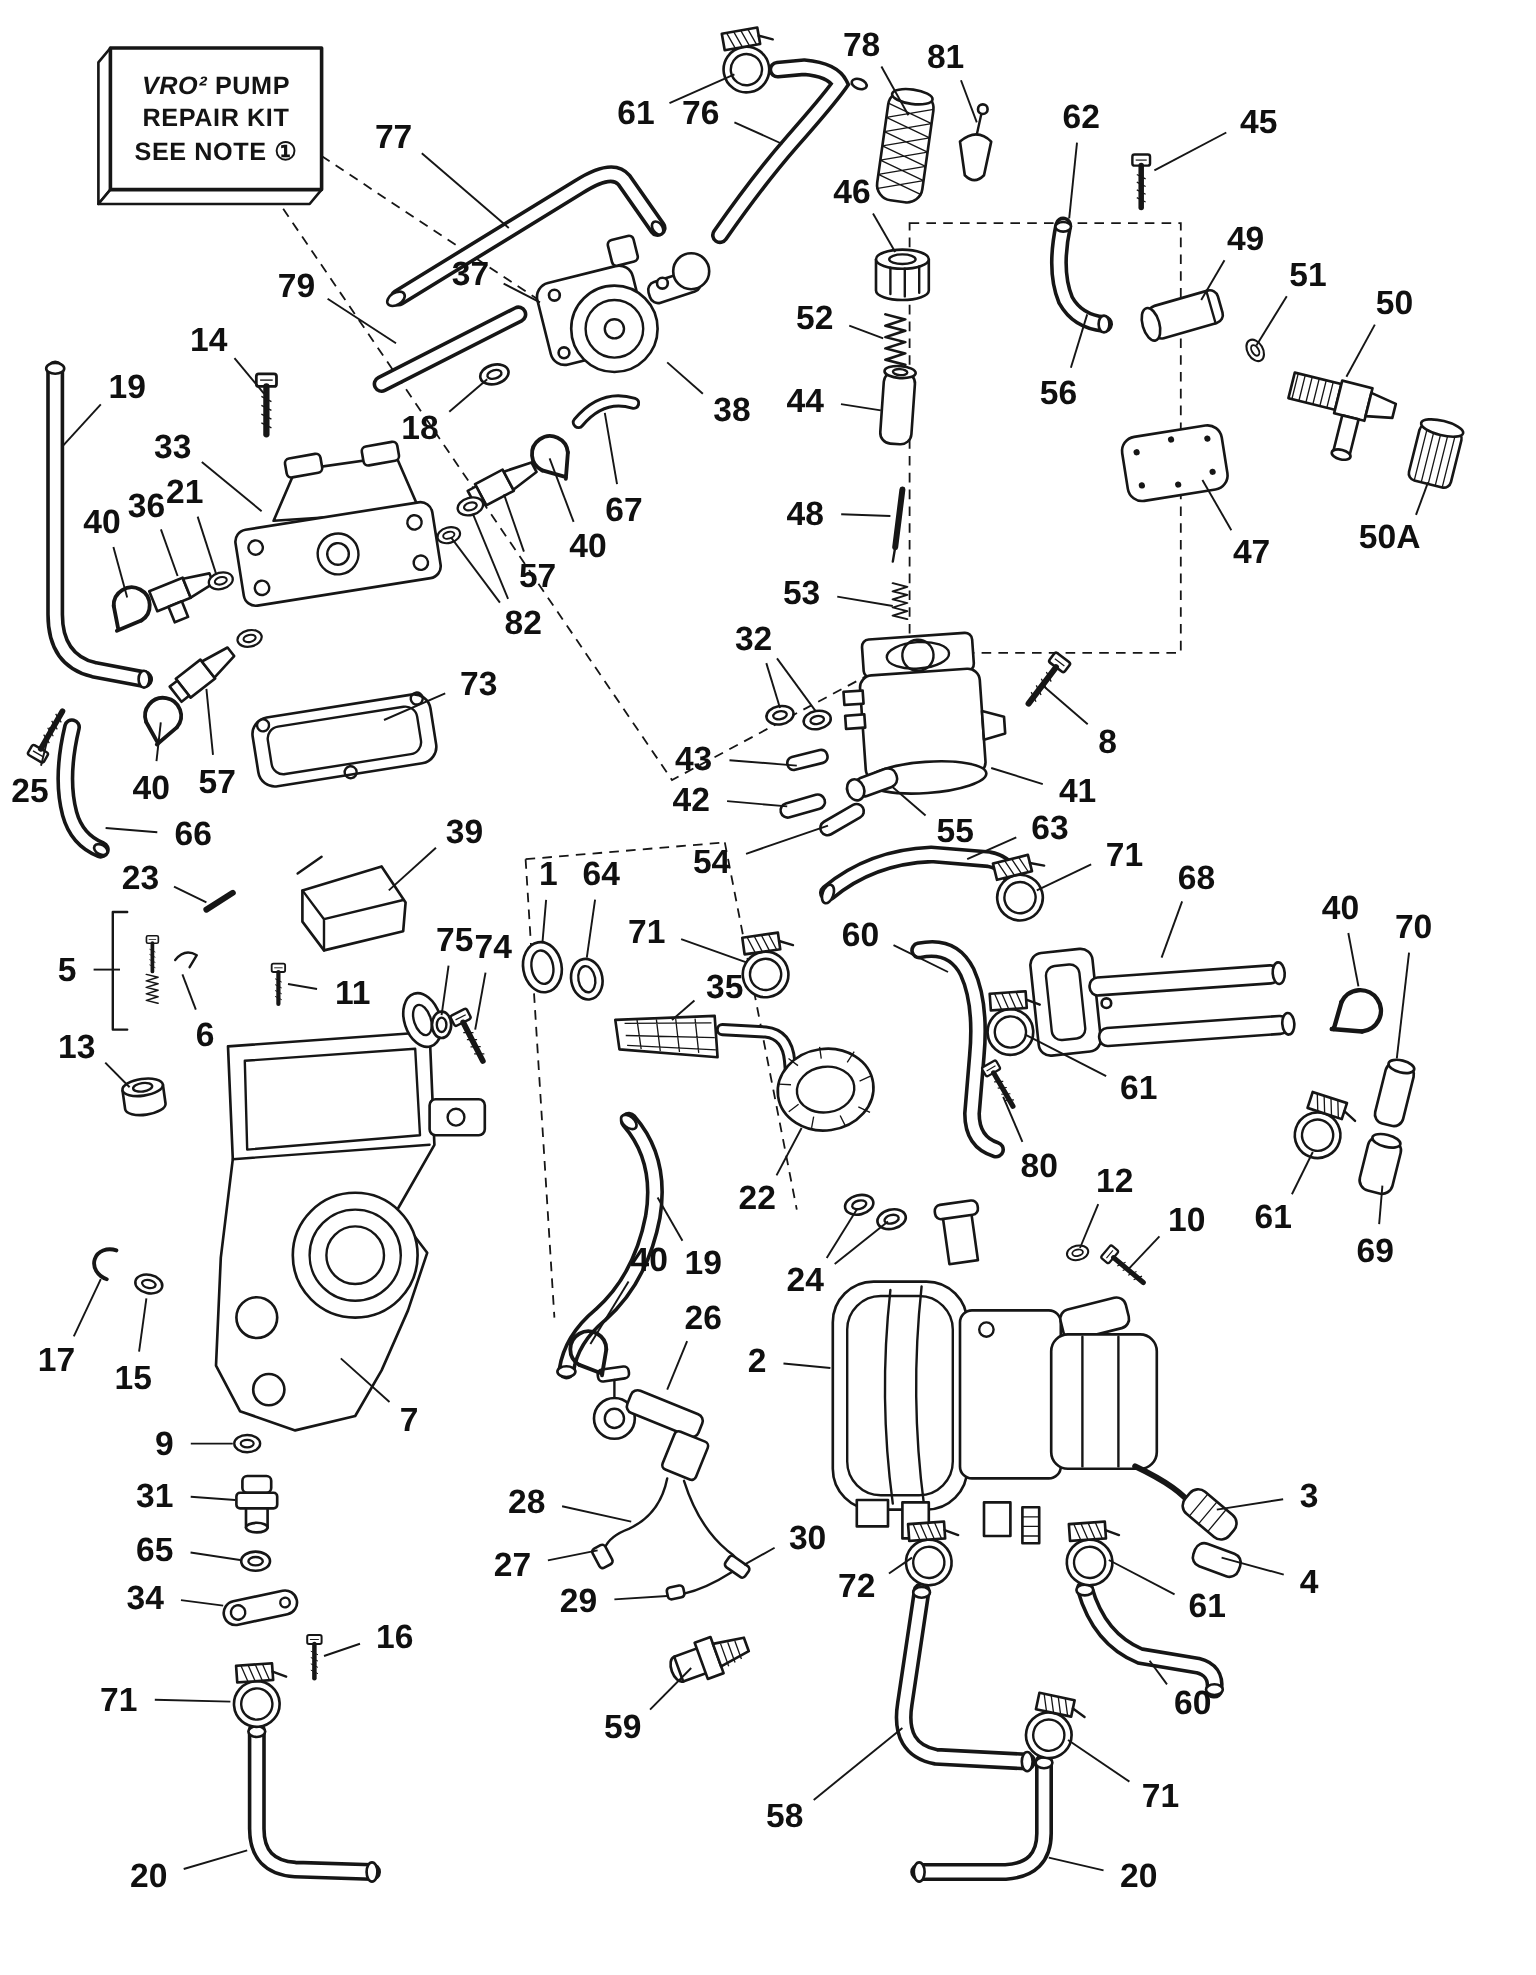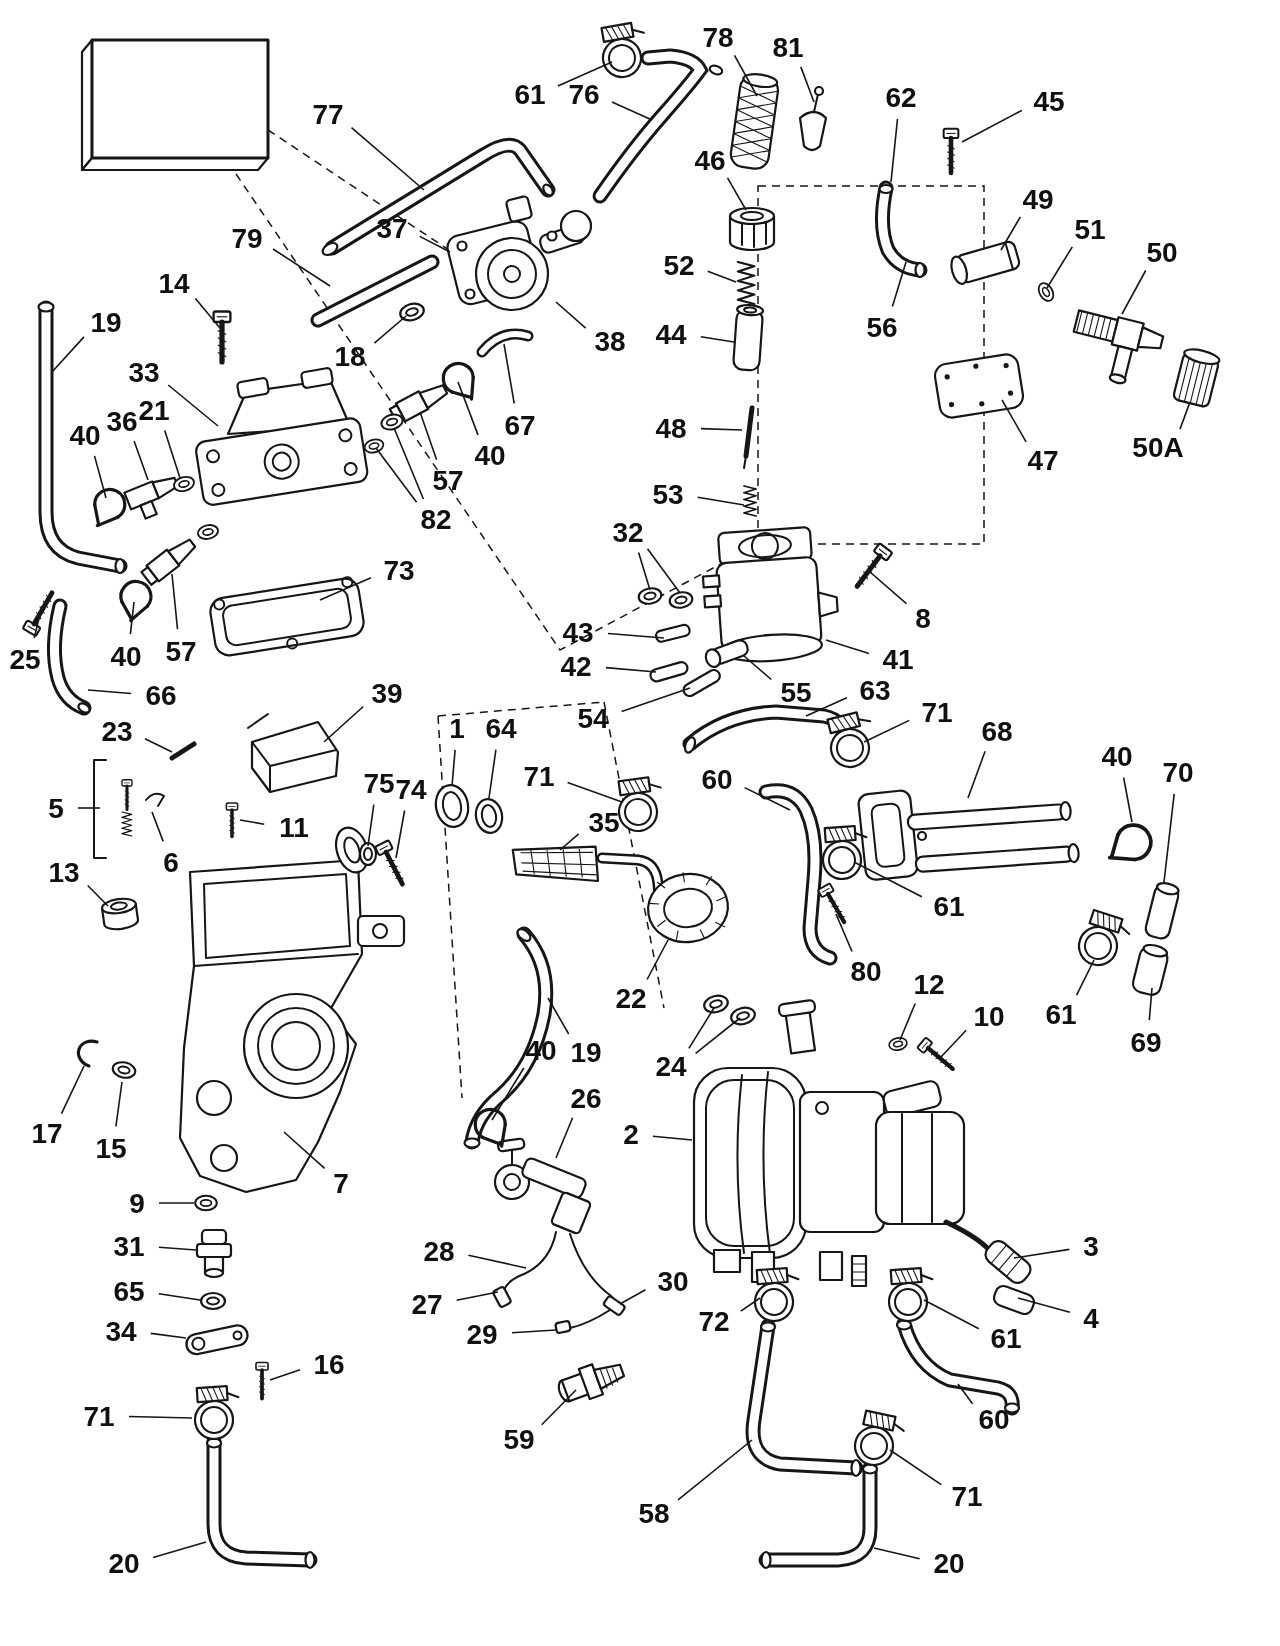--- a/index.html
+++ b/index.html
@@ -731,14 +731,25 @@
         <text x="994" y="1419" class="callout">60</text>
         <line x1="941.2" y1="1484.7" x2="890" y2="1450" class="leader"></line>
         <text x="967" y="1496" class="callout">71</text>
         <line x1="153.1" y1="1557.5" x2="206" y2="1542" class="leader"></line>
         <text x="124" y="1563" class="callout">20</text>
         <line x1="919.6" y1="1558.7" x2="874" y2="1548" class="leader"></line>
         <text x="949" y="1563" class="callout">20</text>
       </g>
 </svg>
 
-
+<div class="notebox">
+  <div>
+    <span class="brand">VRO²</span>
+    <span>PUMP</span>
+  </div>
+  <div>REPAIR KIT</div>
+  <div>
+    <span>SEE NOTE</span>
+    <span>①</span>
+  </div>
 </div>
 
+</div>
+
 </body></html>

